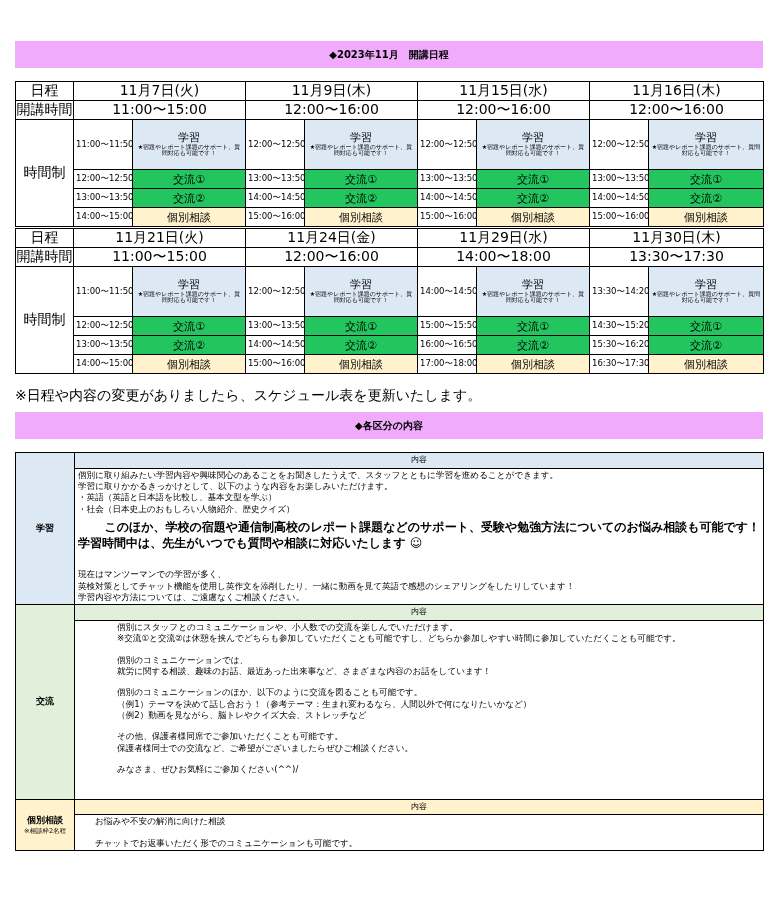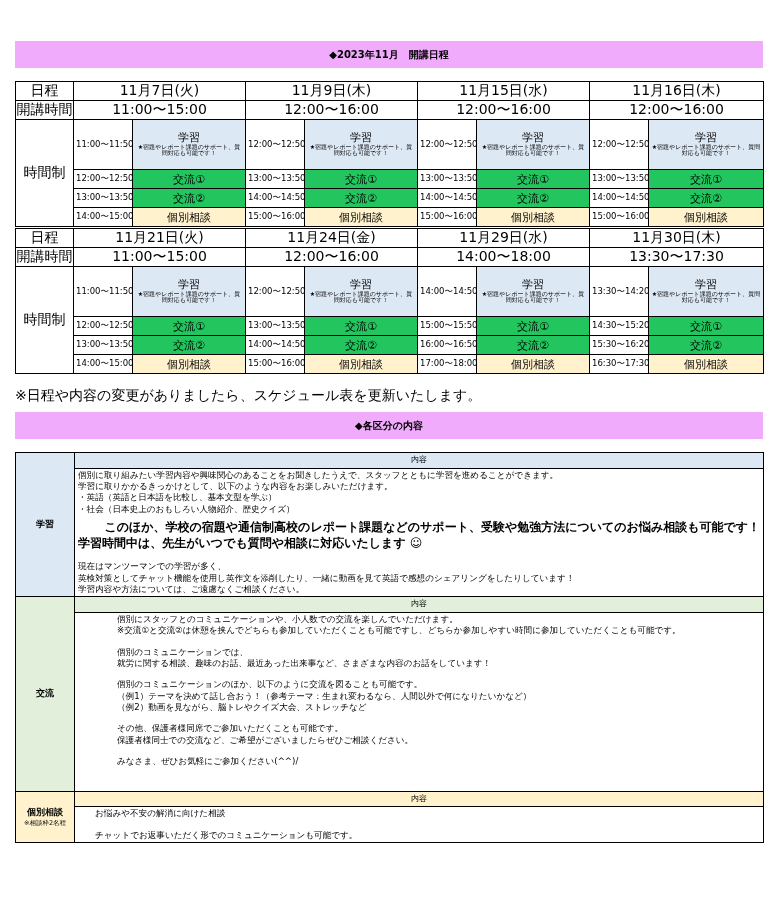--- a/index.html
+++ b/index.html
@@ -212,21 +212,21 @@
     <td class="subhdr bl-study">内容</td>
   </tr>
   <tr>
     <td style="height:121px;">
       <div>個別に取り組みたい学習内容や興味関心のあることをお聞きしたうえで、スタッフとともに学習を進めることができます。</div>
       <div>学習に取りかかるきっかけとして、以下のような内容をお楽しみいただけます。</div>
       <div>・英語（英語と日本語を比較し、基本文型を学ぶ）</div>
       <div>・社会（日本史上のおもしろい人物紹介、歴史クイズ）</div>
       <div class="big" style="margin-top:4px;text-align:right;">このほか、学校の宿題や通信制高校のレポート課題などのサポート、受験や勉強方法についてのお悩み相談も可能です！</div>
       <div class="big">学習時間中は、先生がいつでも質問や相談に対応いたします ☺</div>
-      <div style="margin-top:10px;">現在はマンツーマンでの学習が多く、</div>
+      <div style="margin-top:18px;">現在はマンツーマンでの学習が多く、</div>
       <div>英検対策としてチャット機能を使用し英作文を添削したり、一緒に動画を見て英語で感想のシェアリングをしたりしています！</div>
       <div>学習内容や方法については、ご遠慮なくご相談ください。</div>
     </td>
   </tr>
 
   <tr>
     <td rowspan="2" class="label bl-kor">交流</td>
     <td class="subhdr bl-kor">内容</td>
   </tr>
   <tr>

